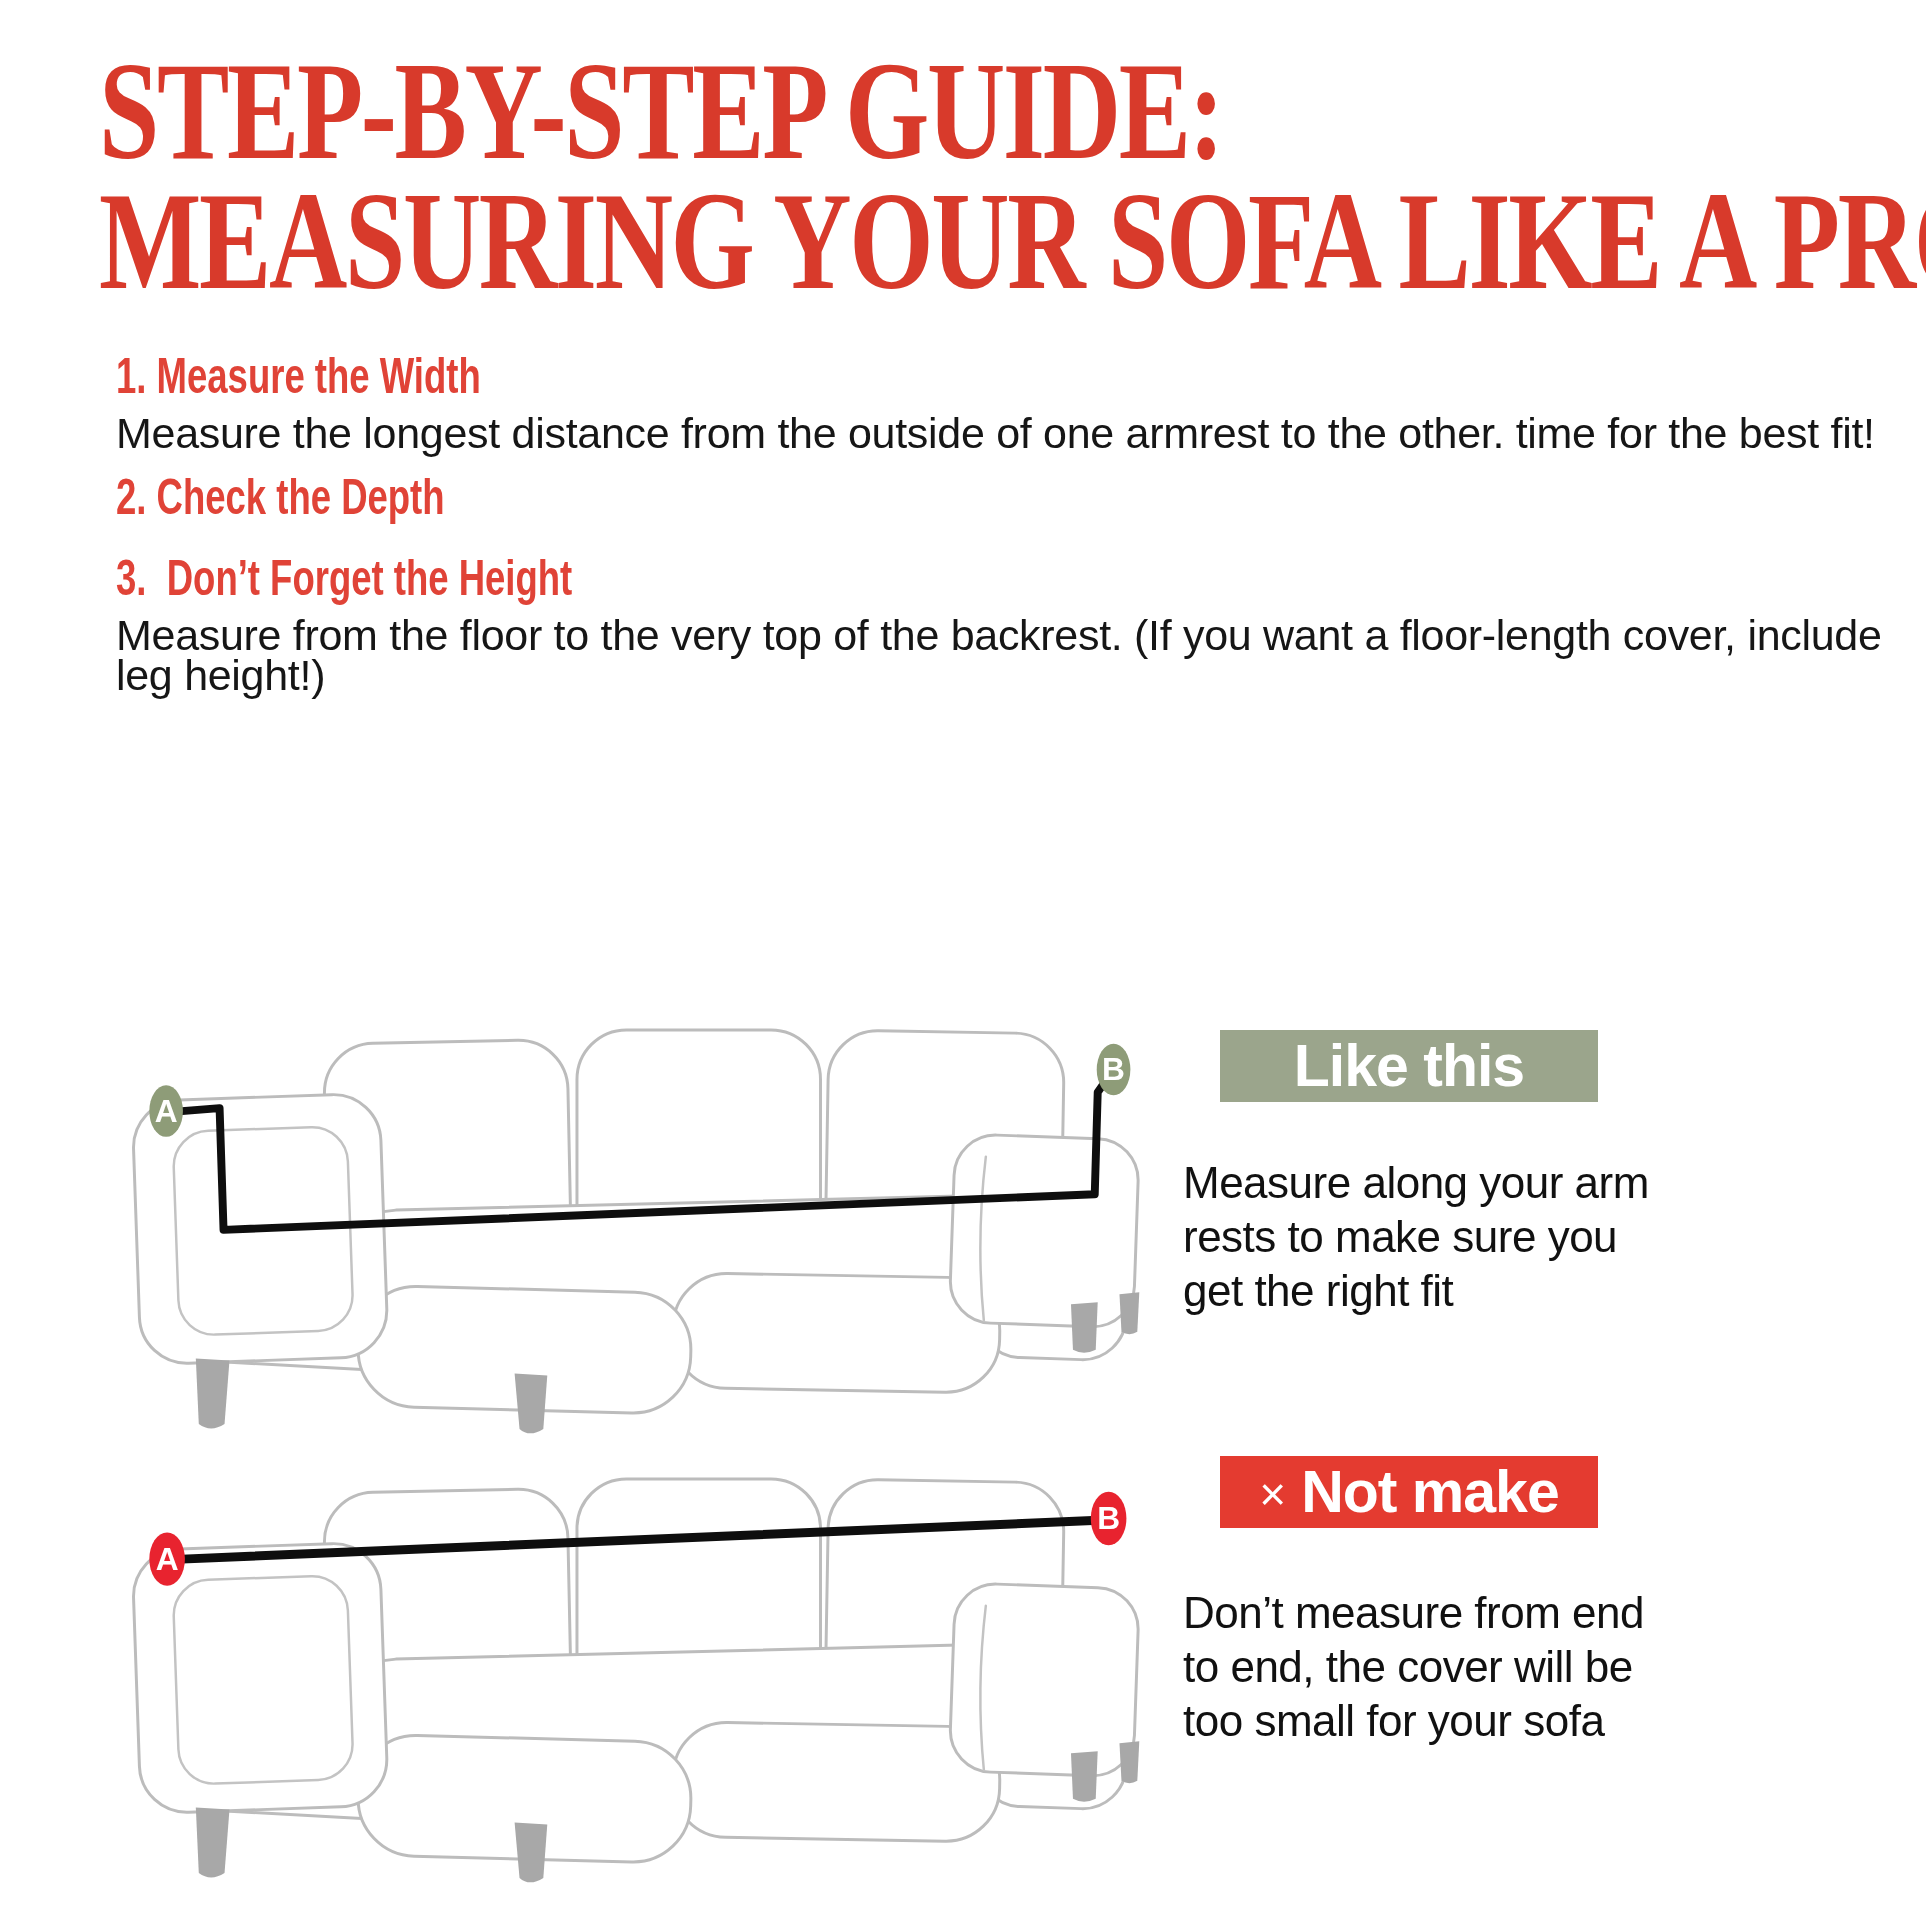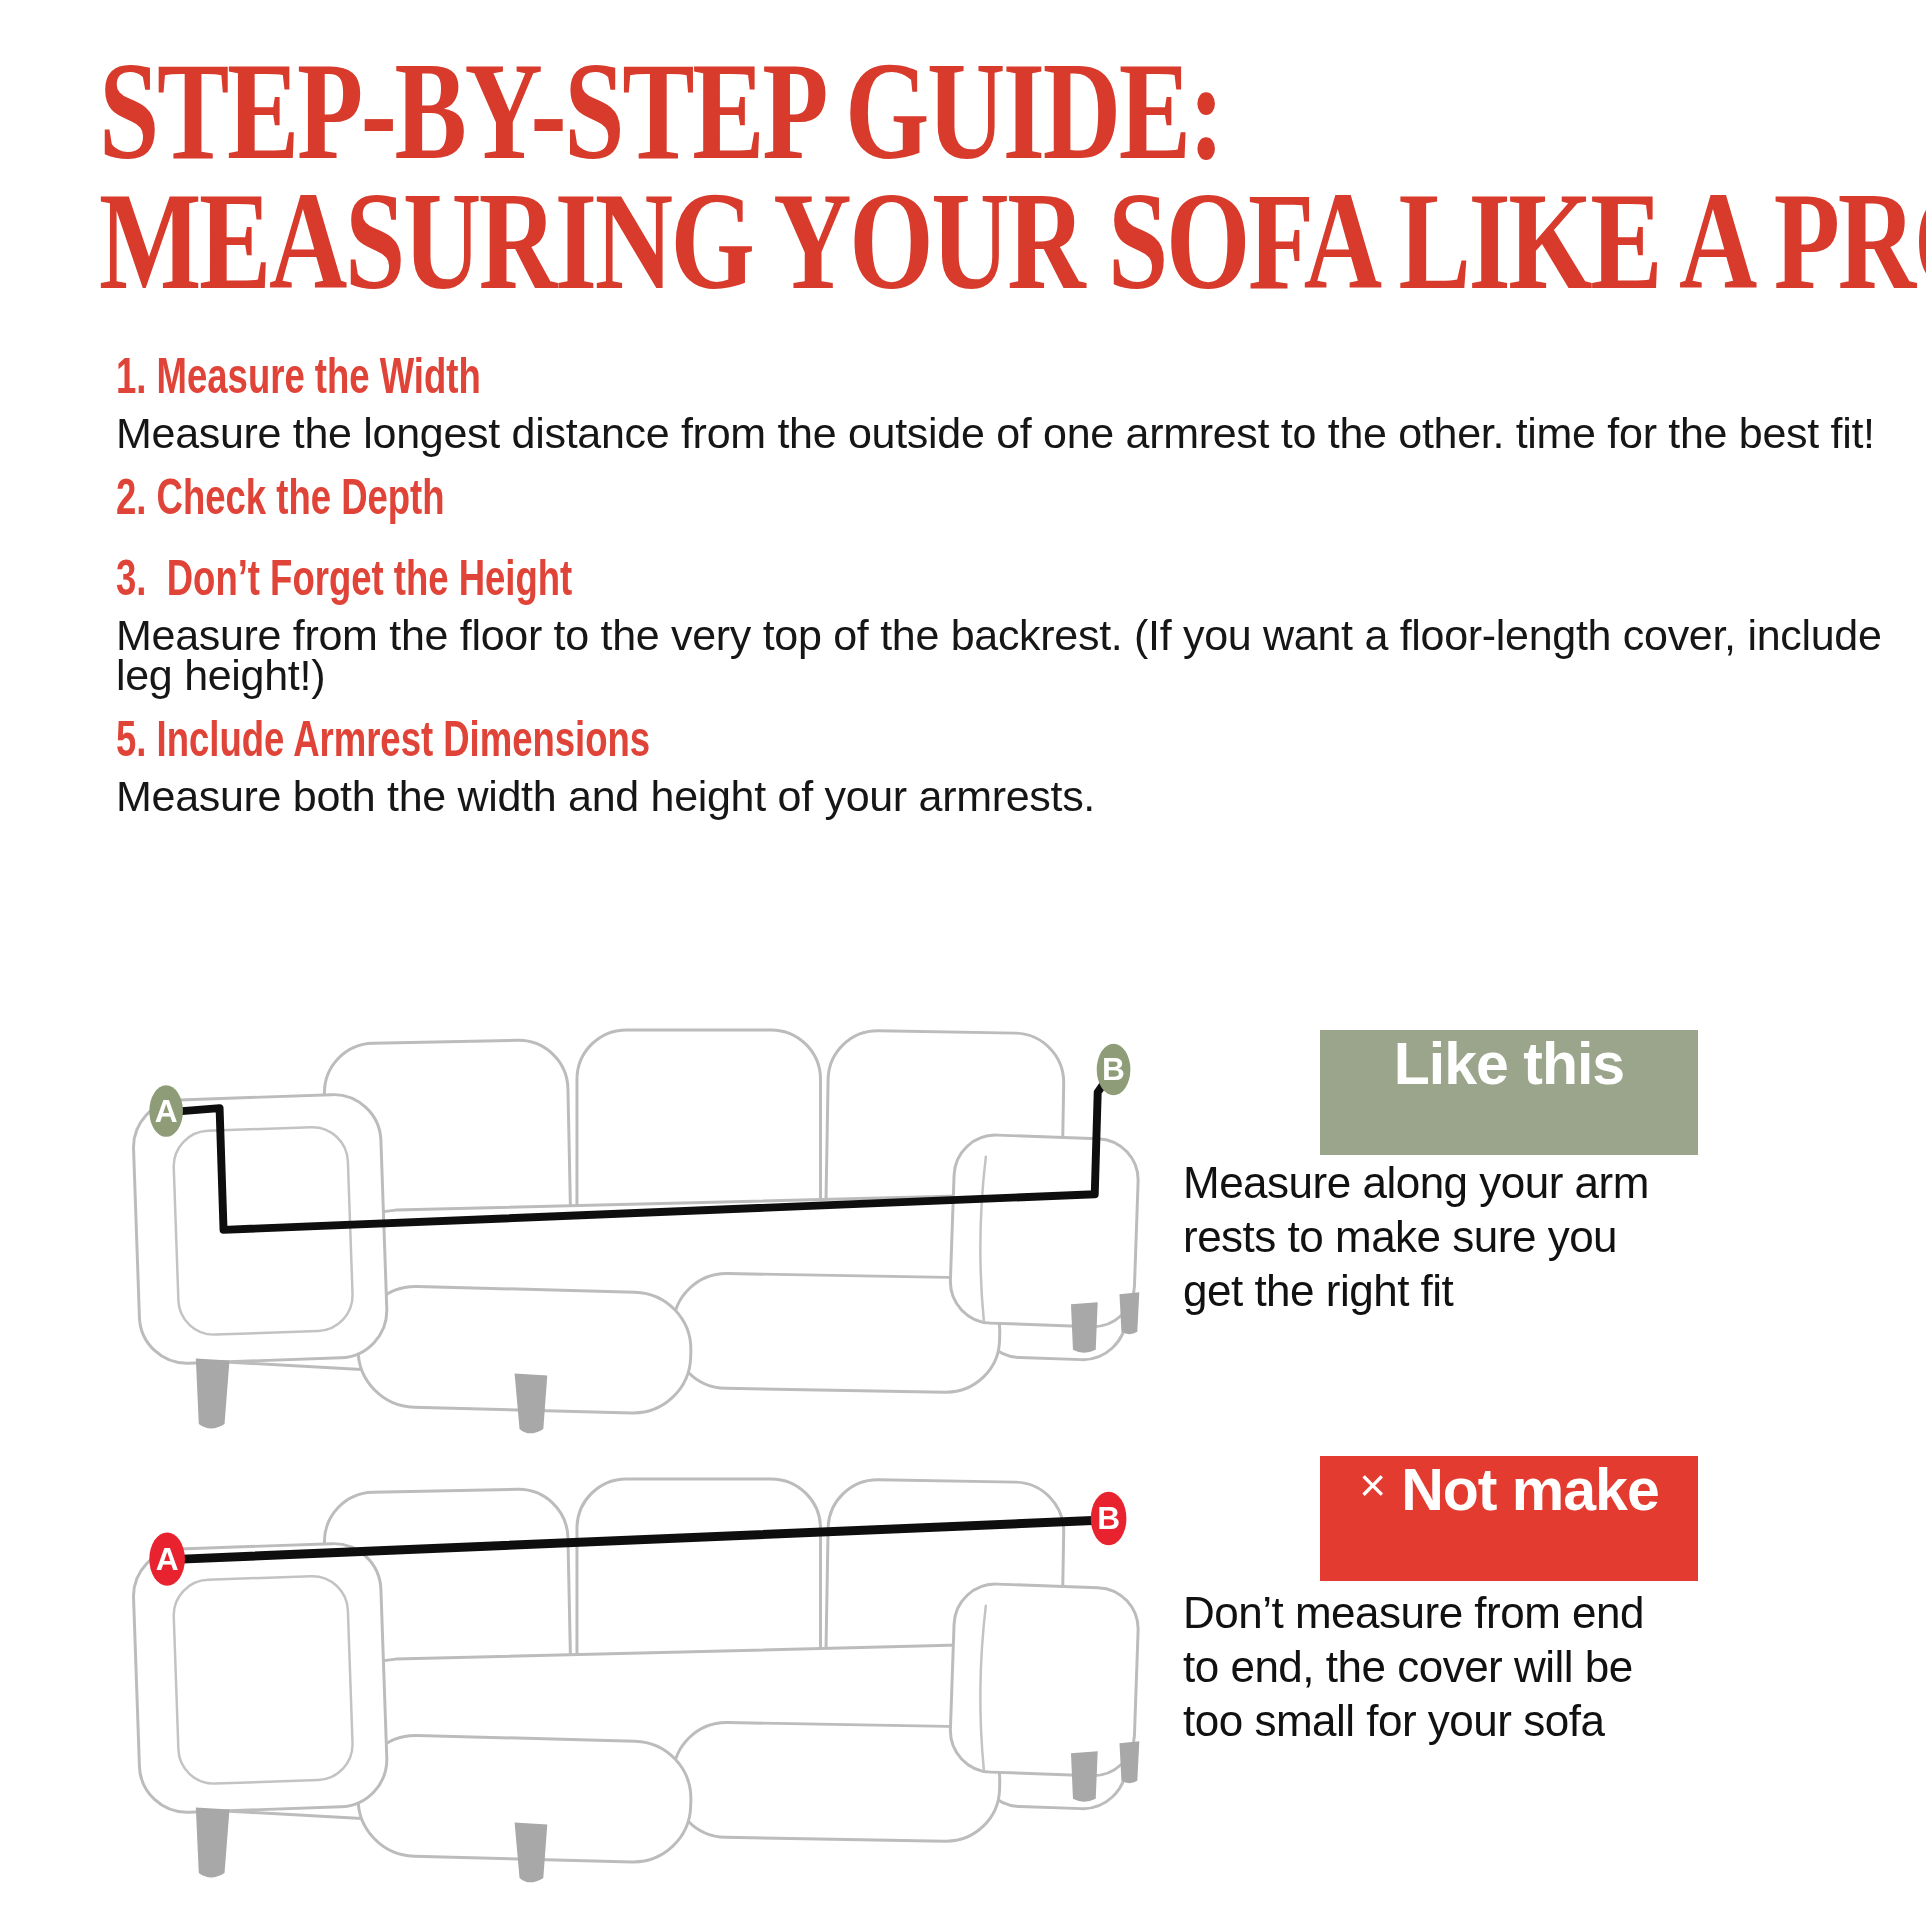--- a/index.html
+++ b/index.html
@@ -32,22 +32,22 @@
   .sofa-svg{position:absolute;left:79px;width:1089px;height:436px;}
   .sofa-1{top:1002px;}
   .sofa-2{top:1451px;}
   .sofa-outline{fill:#ffffff;stroke:#bcbcbc;stroke-width:3;stroke-linejoin:round;stroke-linecap:round;}
   .sofa-detail{fill:none;stroke:#c3c3c3;stroke-width:2.5;stroke-linecap:round;}
   .leg{fill:#a8a8a8;stroke:none;}
   .measure-line{fill:none;stroke:#0e0e0e;stroke-linejoin:round;stroke-linecap:round;}
   .badge-letter{fill:#ffffff;font-family:"Liberation Sans",sans-serif;font-weight:700;font-size:32px;text-anchor:middle;}
   
   .cmp-box{
-    position:absolute;left:1320px;width:378px;height:125px;
-    display:flex;align-items:flex-start;justify-content:center;
+    position:absolute;left:1220px;width:378px;height:72px;
+    display:flex;align-items:center;justify-content:center;
     color:#ffffff;font-weight:700;font-size:59px;letter-spacing:-1px;
   }
   .box-like{top:1030px;background:#9ba58c;}
   .box-not{top:1456px;background:#e43b30;}
   .x-mark{font-weight:400;font-size:46px;margin-right:16px;position:relative;top:2px;}
   .cmp-text{
     position:absolute;left:1183px;width:535px;
     font-size:44px;line-height:54px;color:#111111;white-space:pre-line;letter-spacing:-0.5px;
   }
   .text-like{top:1156px;}
@@ -65,24 +65,20 @@
   <div class="step">
     <div class="step-heading">1. Measure the Width</div>
     <p class="step-body">Measure the longest distance from the outside of one armrest to the other. time for the best fit!</p>
   </div>
   <div class="step">
     <div class="step-heading">2. Check the Depth</div>
   </div>
   <div class="step">
     <div class="step-heading">3.  Don’t Forget the Height</div>
     <p class="step-body">Measure from the floor to the very top of the backrest. (If you want a floor-length cover, include leg height!)</p>
-  </div>
-  <div class="step">
-    <div class="step-heading">5. Include Armrest Dimensions</div>
-    <p class="step-body">Measure both the width and height of your armrests.</p>
   </div>
 </div>
 
 <svg width="0" height="0" style="position:absolute" aria-hidden="true">
   <defs>
     <g id="sofa">
 
       <rect class="sofa-outline" x="250" y="40" width="246" height="300" rx="50" transform="rotate(-1.2 373 190)"></rect>
       <rect class="sofa-outline" x="503" y="28" width="246" height="300" rx="50"></rect>
       <rect class="sofa-outline" x="755" y="30" width="238" height="290" rx="50" transform="rotate(1 874 175)"></rect>

